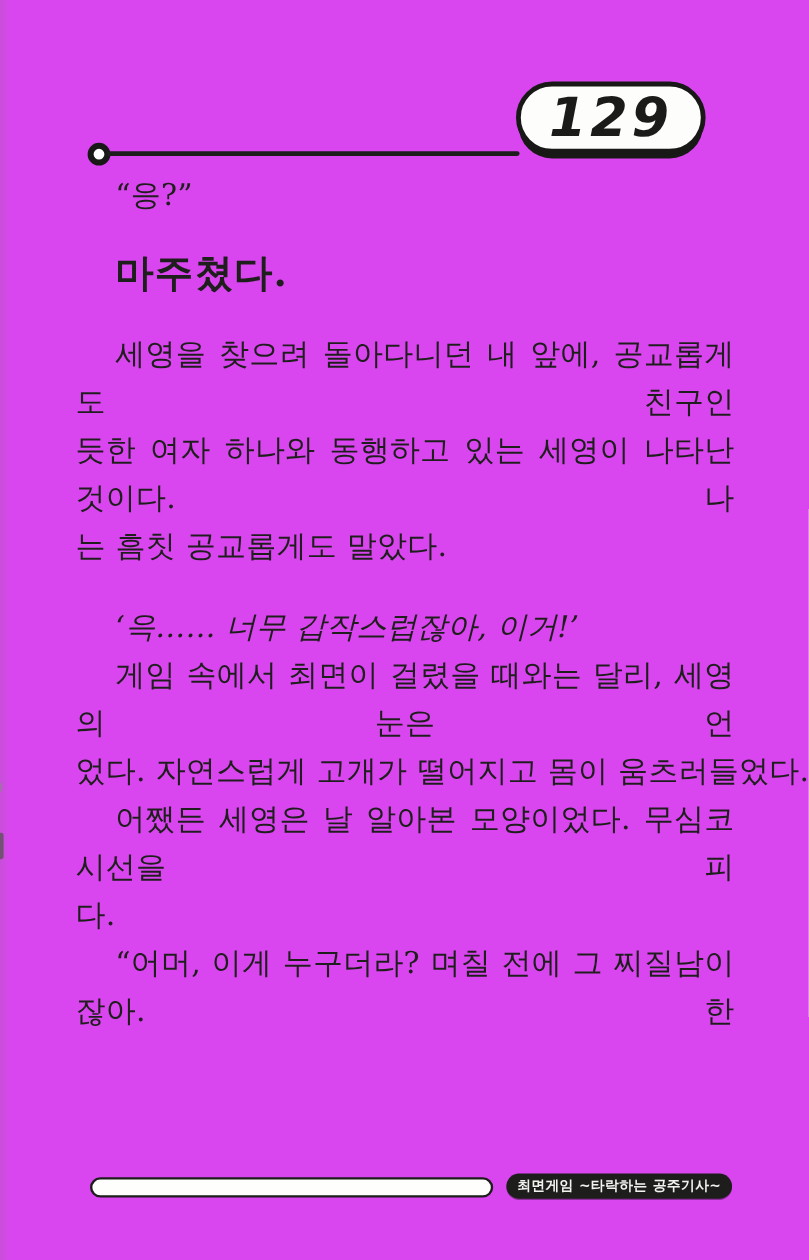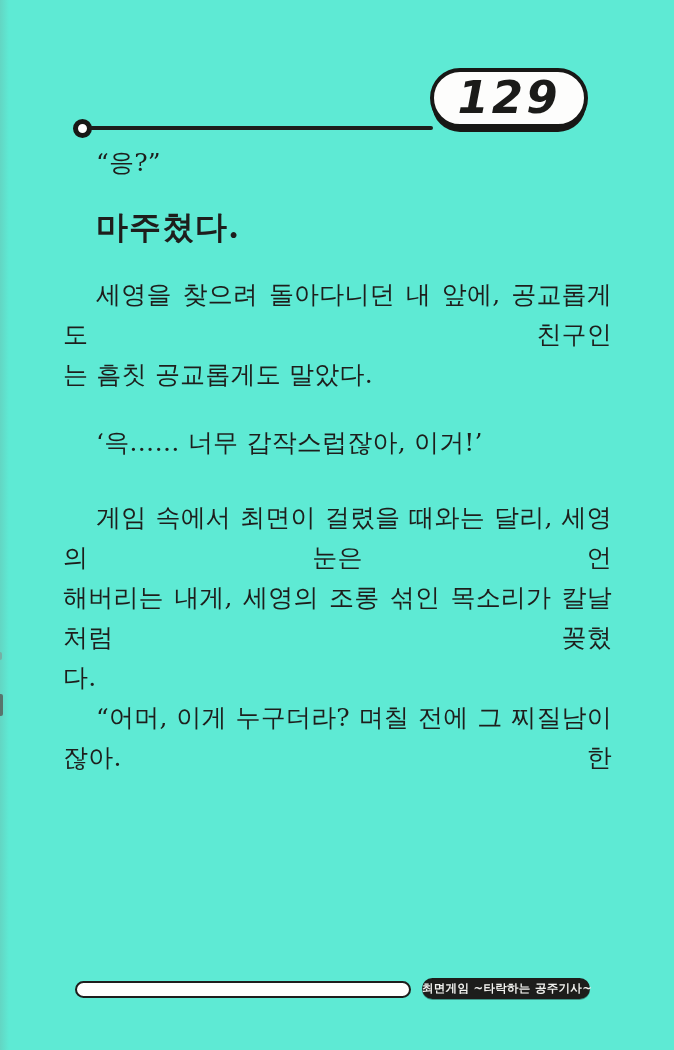--- a/index.html
+++ b/index.html
@@ -5,21 +5,21 @@
   html, body {
     margin: 0;
     padding: 0;
     background: #e9e9e7;
   }
   .page {
     position: relative;
     width: 674px;
     height: 1050px;
     margin: 0 auto;
-    background: #5eead4;
+    background: #d946ef;
     overflow: hidden;
     font-family: "DejaVu Serif", "Liberation Serif", serif;
     color: #1e1e1c;
   }
   
   .scan-edge {
     position: absolute;
     left: 0; top: 0;
     width: 9px; height: 100%;
     background: linear-gradient(90deg, rgba(120,120,118,0.18), rgba(120,120,118,0));
@@ -100,41 +100,42 @@
     text-align: justify;
     text-align-last: justify;
   }
   .ln.bold-line {
     font-weight: 700;
     font-size: 32px;
     letter-spacing: 1px;
   }
   .mt-a { margin-top: 24px; }
   .mt-b { margin-top: 28px; }
-  .mt-c { margin-top: 28px; }
-  .mt-d { margin-top: 35px; }
+  .mt-c { margin-top: 28px; font-style: italic; }
+  .mt-d { }
 
   
   .footer-rule {
     position: absolute;
     left: 75px; top: 981px;
     width: 336px; height: 17px;
     box-sizing: border-box;
     border: 2.5px solid #1d1d1b;
     border-radius: 9px;
     background: #fefefd;
   }
   .series-badge {
     position: absolute;
     left: 422px; top: 978px;
-    width: 168px; height: 21px;
+    width: 188px; height: 21px;
     background: #1d1d1b;
     border-radius: 10.5px;
     display: flex;
     align-items: center;
+    justify-content: center;
     box-shadow: 0 1px 0 rgba(0,0,0,0.35);
   }
   .series-badge .title {
     font-family: "DejaVu Sans", "Liberation Sans", sans-serif;
     font-size: 11.5px;
     font-weight: 600;
     color: #f2f2ef;
     letter-spacing: 0.3px;
     white-space: nowrap;
   }
@@ -151,24 +152,26 @@
   <div class="header-circle"></div>
   <div class="header-rule"></div>
   <div class="page-badge">
     <span class="num">129</span>
   </div>
 
   <div class="text-block">
     <div class="ln ind">“응?”</div>
     <div class="ln ind bold-line mt-a">마주쳤다.</div>
     <div class="ln ind fill mt-b">세영을 찾으려 돌아다니던 내 앞에, 공교롭게도 친구인</div>
+    <div class="ln fill">듯한 여자 하나와 동행하고 있는 세영이 나타난 것이다. 나</div>
     <div class="ln">는 흠칫 공교롭게도 말았다.</div>
     <div class="ln ind mt-c">‘윽…… 너무 갑작스럽잖아, 이거!’</div>
     <div class="ln ind fill mt-d">게임 속에서 최면이 걸렸을 때와는 달리, 세영의 눈은 언</div>
-    <div class="ln fill">해버리는 내게, 세영의 조롱 섞인 목소리가 칼날처럼 꽂혔</div>
+    <div class="ln">었다. 자연스럽게 고개가 떨어지고 몸이 움츠러들었다.</div>
+    <div class="ln ind fill">어쨌든 세영은 날 알아본 모양이었다. 무심코 시선을 피</div>
     <div class="ln">다.</div>
     <div class="ln ind fill">“어머, 이게 누구더라? 며칠 전에 그 찌질남이잖아. 한</div>
 
   </div>
 
   <div class="footer-rule"></div>
   <div class="series-badge">
     <span class="title">최면게임 ~타락하는 공주기사~</span>
   </div>
 

